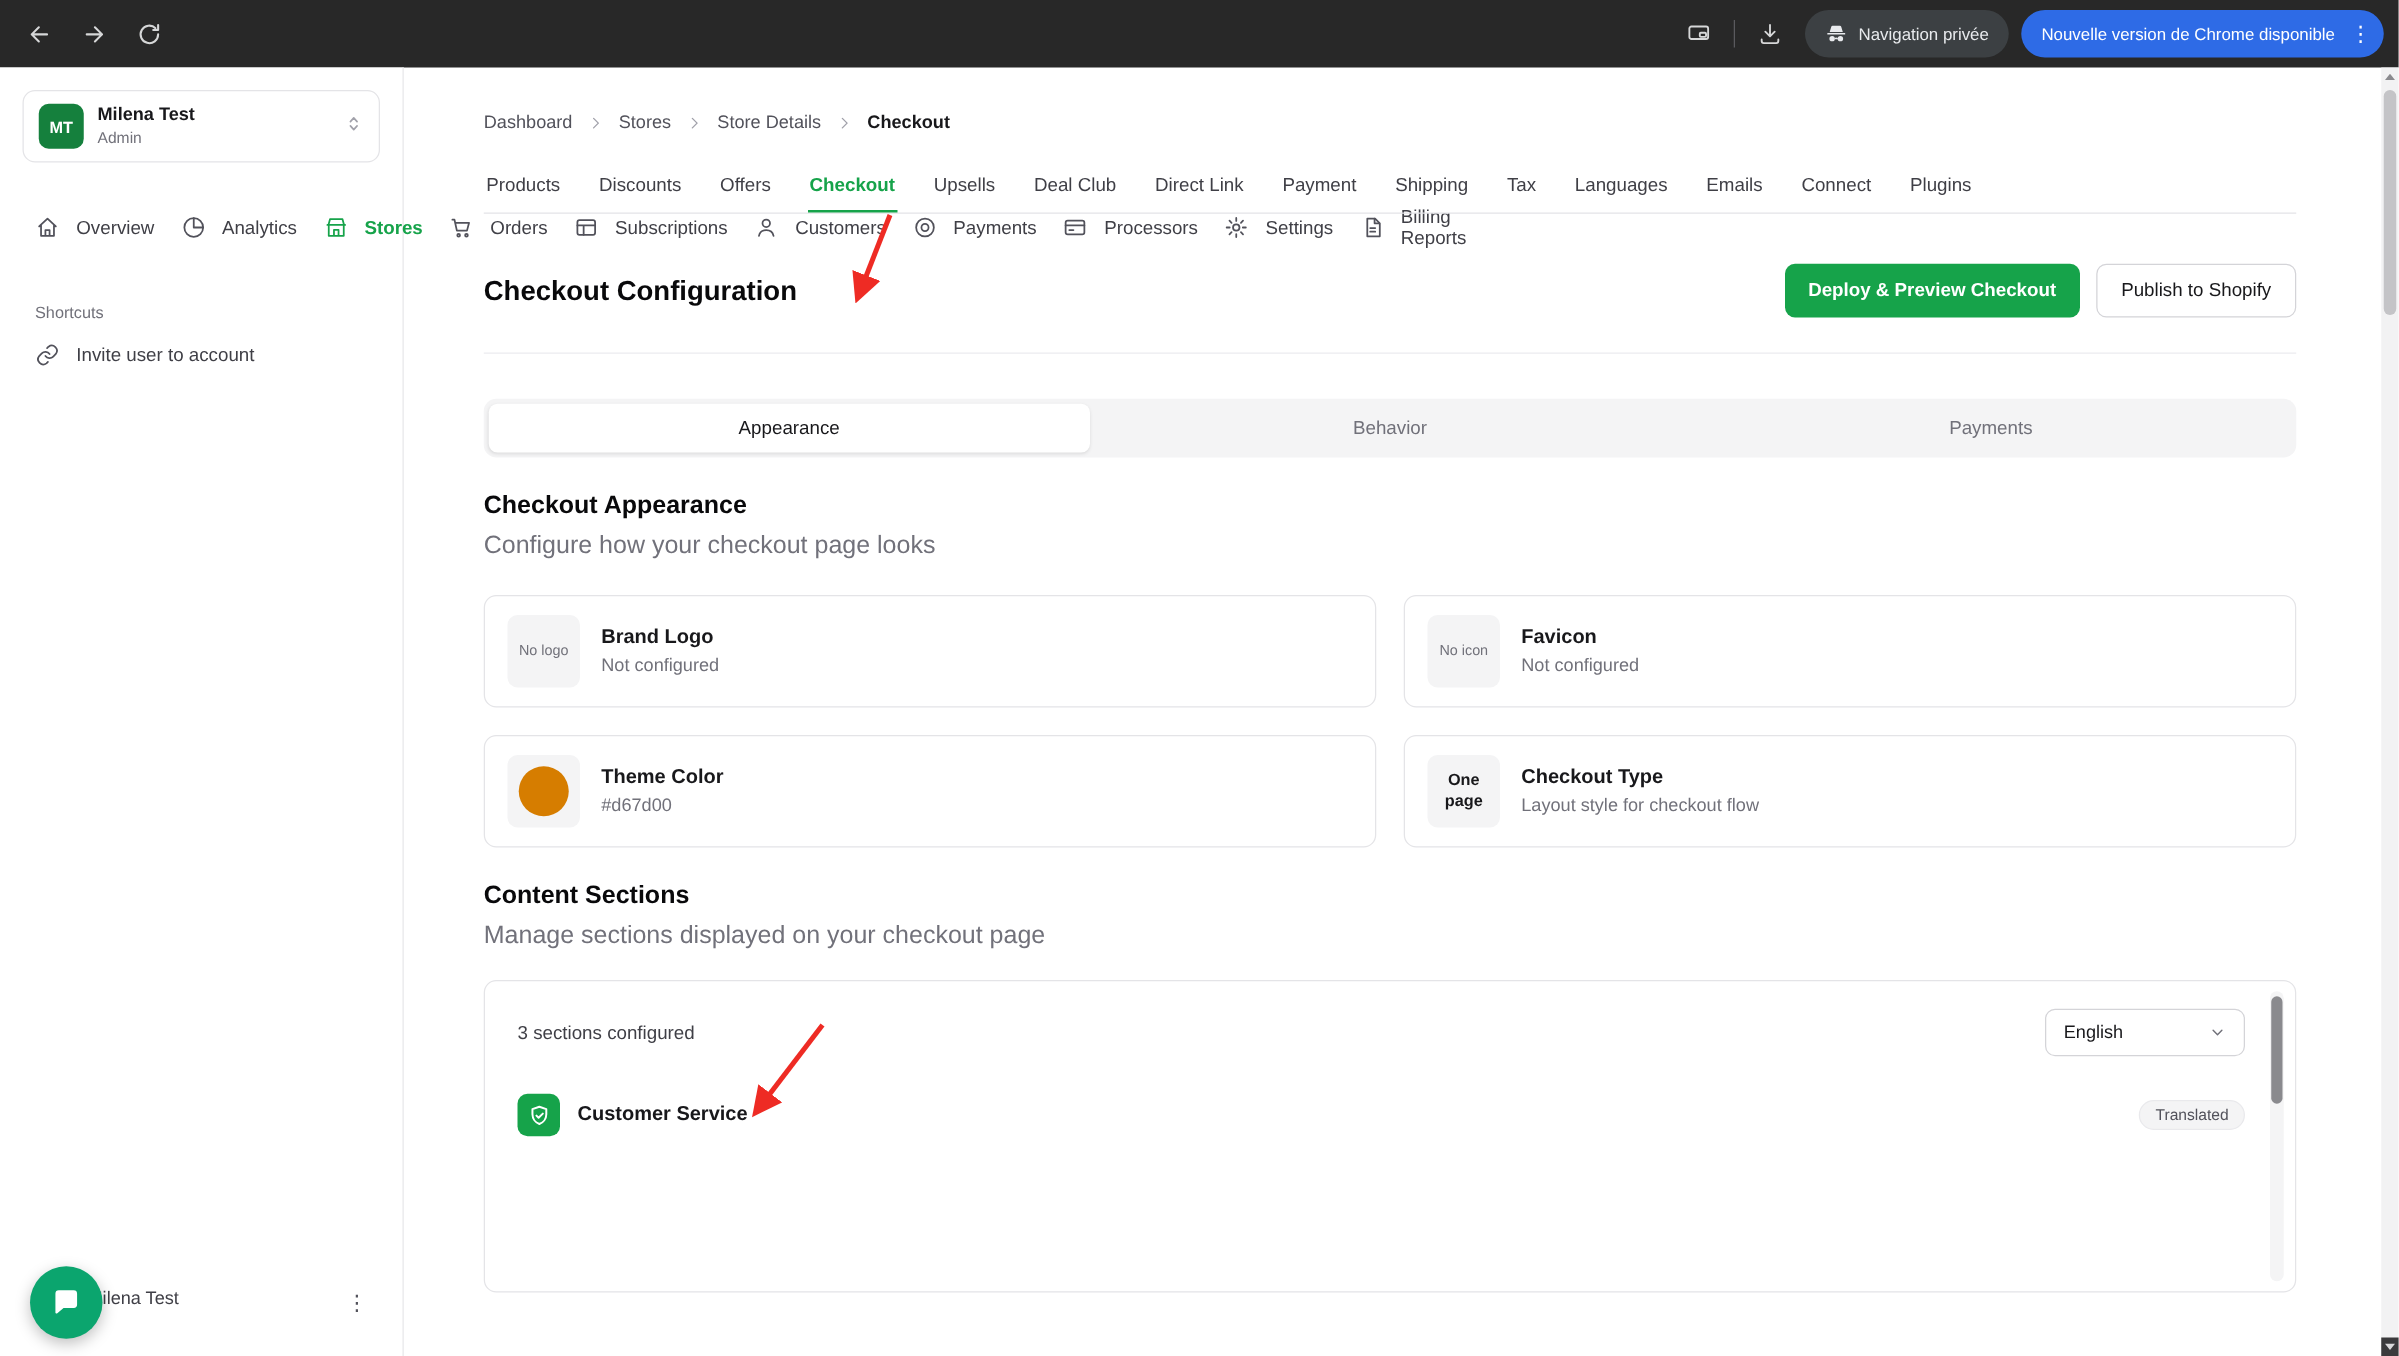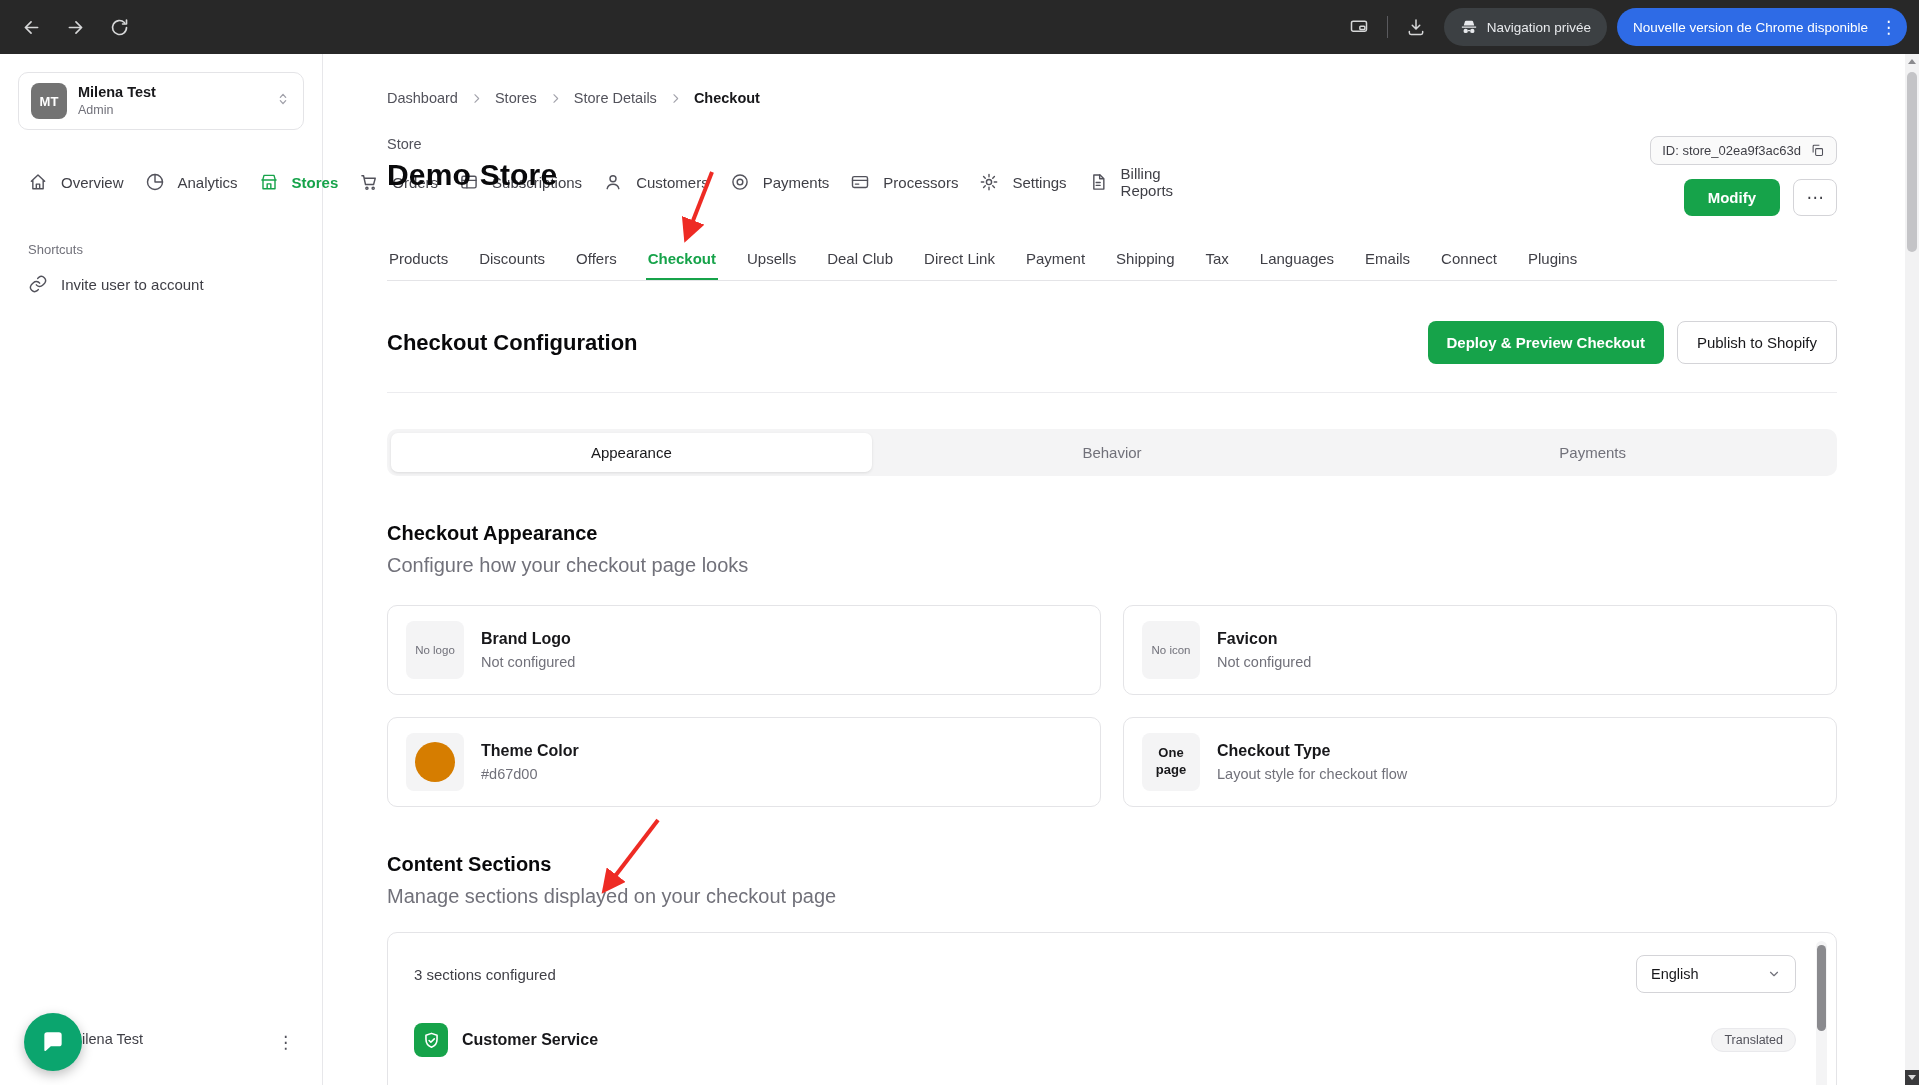--- a/index.html
+++ b/index.html
@@ -21,21 +21,21 @@
   .incognito-pill svg { width:18px; height:18px; fill:#e8eaed; }
   .update-pill { height:38px; background:#2e6be6; border-radius:19px; display:flex; align-items:center; gap:12px; padding:0 10px 0 16px; color:#fff; font-size:13.5px; }
   .update-pill .dots { font-size:17px; line-height:1; }
 
   
   .app { display:flex; height:1031px; position:relative; }
 
   
   .sidebar { width:323px; flex:none; border-right:1px solid #e7e7ea; background:#fff; padding:18px 18px 0; position:relative; }
   .user-card { border:1px solid #e4e4e7; border-radius:10px; padding:10px 12px; display:flex; align-items:center; gap:11px; }
-  .avatar { width:36px; height:36px; border-radius:8px; background:#737373; color:#fff; font-size:13px; font-weight:700; display:flex; align-items:center; justify-content:center; flex:none; }
+  .avatar { width:36px; height:36px; border-radius:8px; background:#15803d; color:#fff; font-size:13px; font-weight:700; display:flex; align-items:center; justify-content:center; flex:none; }
   .user-meta { line-height:1.25; }
   .user-name { font-size:14.5px; font-weight:700; color:#18181b; }
   .user-role { font-size:12.5px; color:#71717a; margin-top:2px; }
   .updown { margin-left:auto; color:#a1a1aa; }
   .updown svg { width:16px; height:16px; stroke:currentColor; stroke-width:2; fill:none; stroke-linecap:round; stroke-linejoin:round; }
   .nav { margin-top:26px; display:flex; gap:1px; }
   .nav-item { display:flex; align-items:center; gap:13px; padding:9px 10px; border-radius:8px; color:#3f3f46; font-size:15px; }
   .nav-item .nicon { width:20px; height:20px; color:#52525b; flex:none; display:flex; }
   .nav-item .nicon svg { width:20px; height:20px; stroke:currentColor; stroke-width:1.7; fill:none; stroke-linecap:round; stroke-linejoin:round; }
   .nav-item.active { color:#16a34a; font-weight:600; }
@@ -69,21 +69,21 @@
   .config-row { margin-top:40px; display:flex; justify-content:space-between; align-items:center; padding-bottom:28px; border-bottom:1px solid #ececef; }
   .config-title { font-size:22px; font-weight:700; color:#09090b; }
   .config-buttons { display:flex; gap:13px; }
   .btn-deploy { background:#16a34a; color:#fff; border:none; border-radius:8px; padding:12px 19px; font-size:15px; font-weight:600; font-family:inherit; }
   .btn-outline { background:#fff; color:#18181b; border:1px solid #d4d4d8; border-radius:8px; padding:12px 19px; font-size:15px; font-weight:500; font-family:inherit; }
 
   .segmented { margin-top:36px; background:#f4f4f5; border-radius:10px; padding:4px; display:flex; }
   .segment { flex:1; text-align:center; padding:11px 0; font-size:15px; color:#71717a; border-radius:7px; }
   .segment.active { background:#fff; color:#18181b; font-weight:500; box-shadow:0 1px 3px rgba(0,0,0,.10); }
 
-  .section-head { margin-top:46px; }
+  .section-head { margin-top:27px; }
   .section-title { font-size:20px; font-weight:700; color:#09090b; }
   .section-sub { margin-top:9px; font-size:20px; color:#71717a; }
 
   .cards { margin-top:28px; display:grid; grid-template-columns:1fr 1fr; gap:22px; }
   .card { border:1px solid #e4e4e7; border-radius:10px; padding:16px 18px; display:flex; align-items:center; gap:17px; height:90px; background:#fff; }
   .thumb { width:58px; height:58px; background:#f4f4f5; border-radius:8px; display:flex; align-items:center; justify-content:center; flex:none; font-size:11.5px; color:#71717a; text-align:center; padding:4px; }
   .thumb.page-type { font-size:13px; font-weight:600; color:#18181b; line-height:1.3; }
   .color-circle { width:40px; height:40px; border-radius:50%; }
   .card-title { font-size:16px; font-weight:700; color:#18181b; }
   .card-sub { font-size:14.5px; color:#71717a; margin-top:6px; }
@@ -311,39 +311,20 @@
         </span>
       <span>Store Details</span>
       <span class="sep">
           <svg viewBox="0 0 24 24">
             <path d="M9 5l7 7-7 7"></path>
           </svg>
         </span>
       <span class="current">Checkout</span>
     </div>
 
-    <div class="store-header">
-      <div>
-        <div class="store-eyebrow">Store</div>
-        <h1 class="store-name">Demo Store</h1>
-      </div>
-      <div class="store-header-right">
-        <div class="id-badge">
-          <span>ID: store_02ea9f3ac63d</span>
-          <svg viewBox="0 0 24 24">
-              <rect x="9" y="9" width="11" height="11" rx="1.5"></rect>
-              <path d="M5 15V5a1.5 1.5 0 0 1 1.5-1.5H15"></path>
-            </svg>
-        </div>
-        <div class="header-buttons">
-          <button class="btn-green">Modify</button>
-          <button class="btn-more">⋯</button>
-        </div>
-      </div>
-    </div>
 
     <div class="tabs">
       <span class="tab">Products</span>
       <span class="tab">Discounts</span>
       <span class="tab">Offers</span>
       <span class="tab active">Checkout</span>
       <span class="tab">Upsells</span>
       <span class="tab">Deal Club</span>
       <span class="tab">Direct Link</span>
       <span class="tab">Payment</span>

